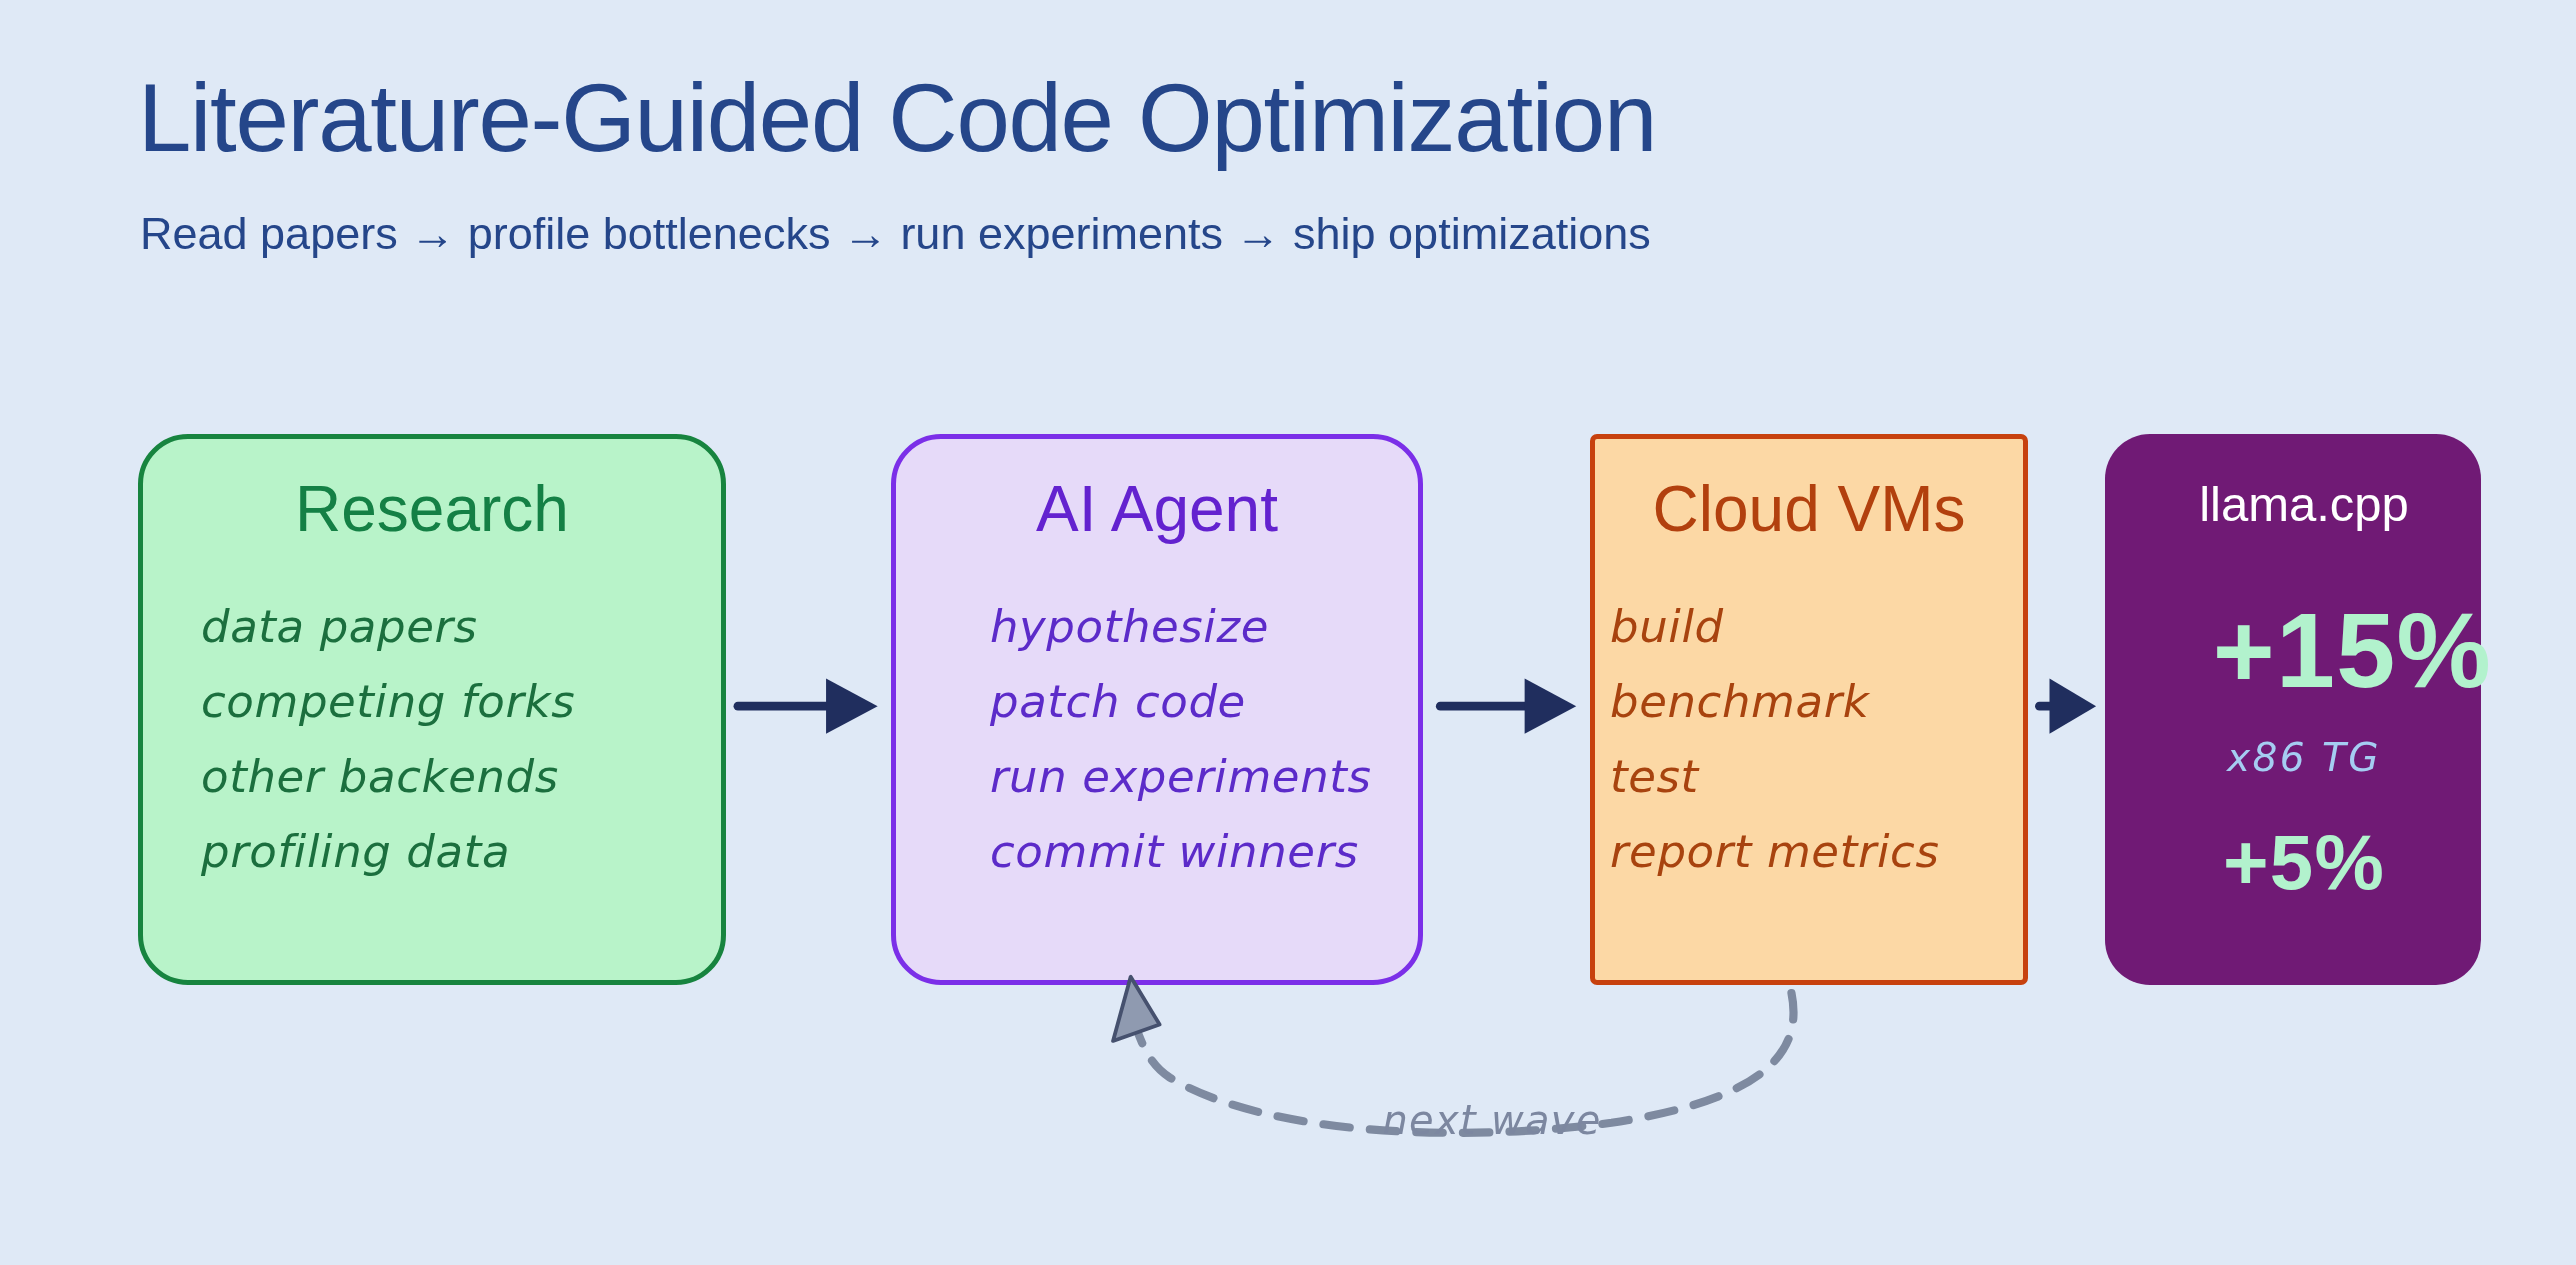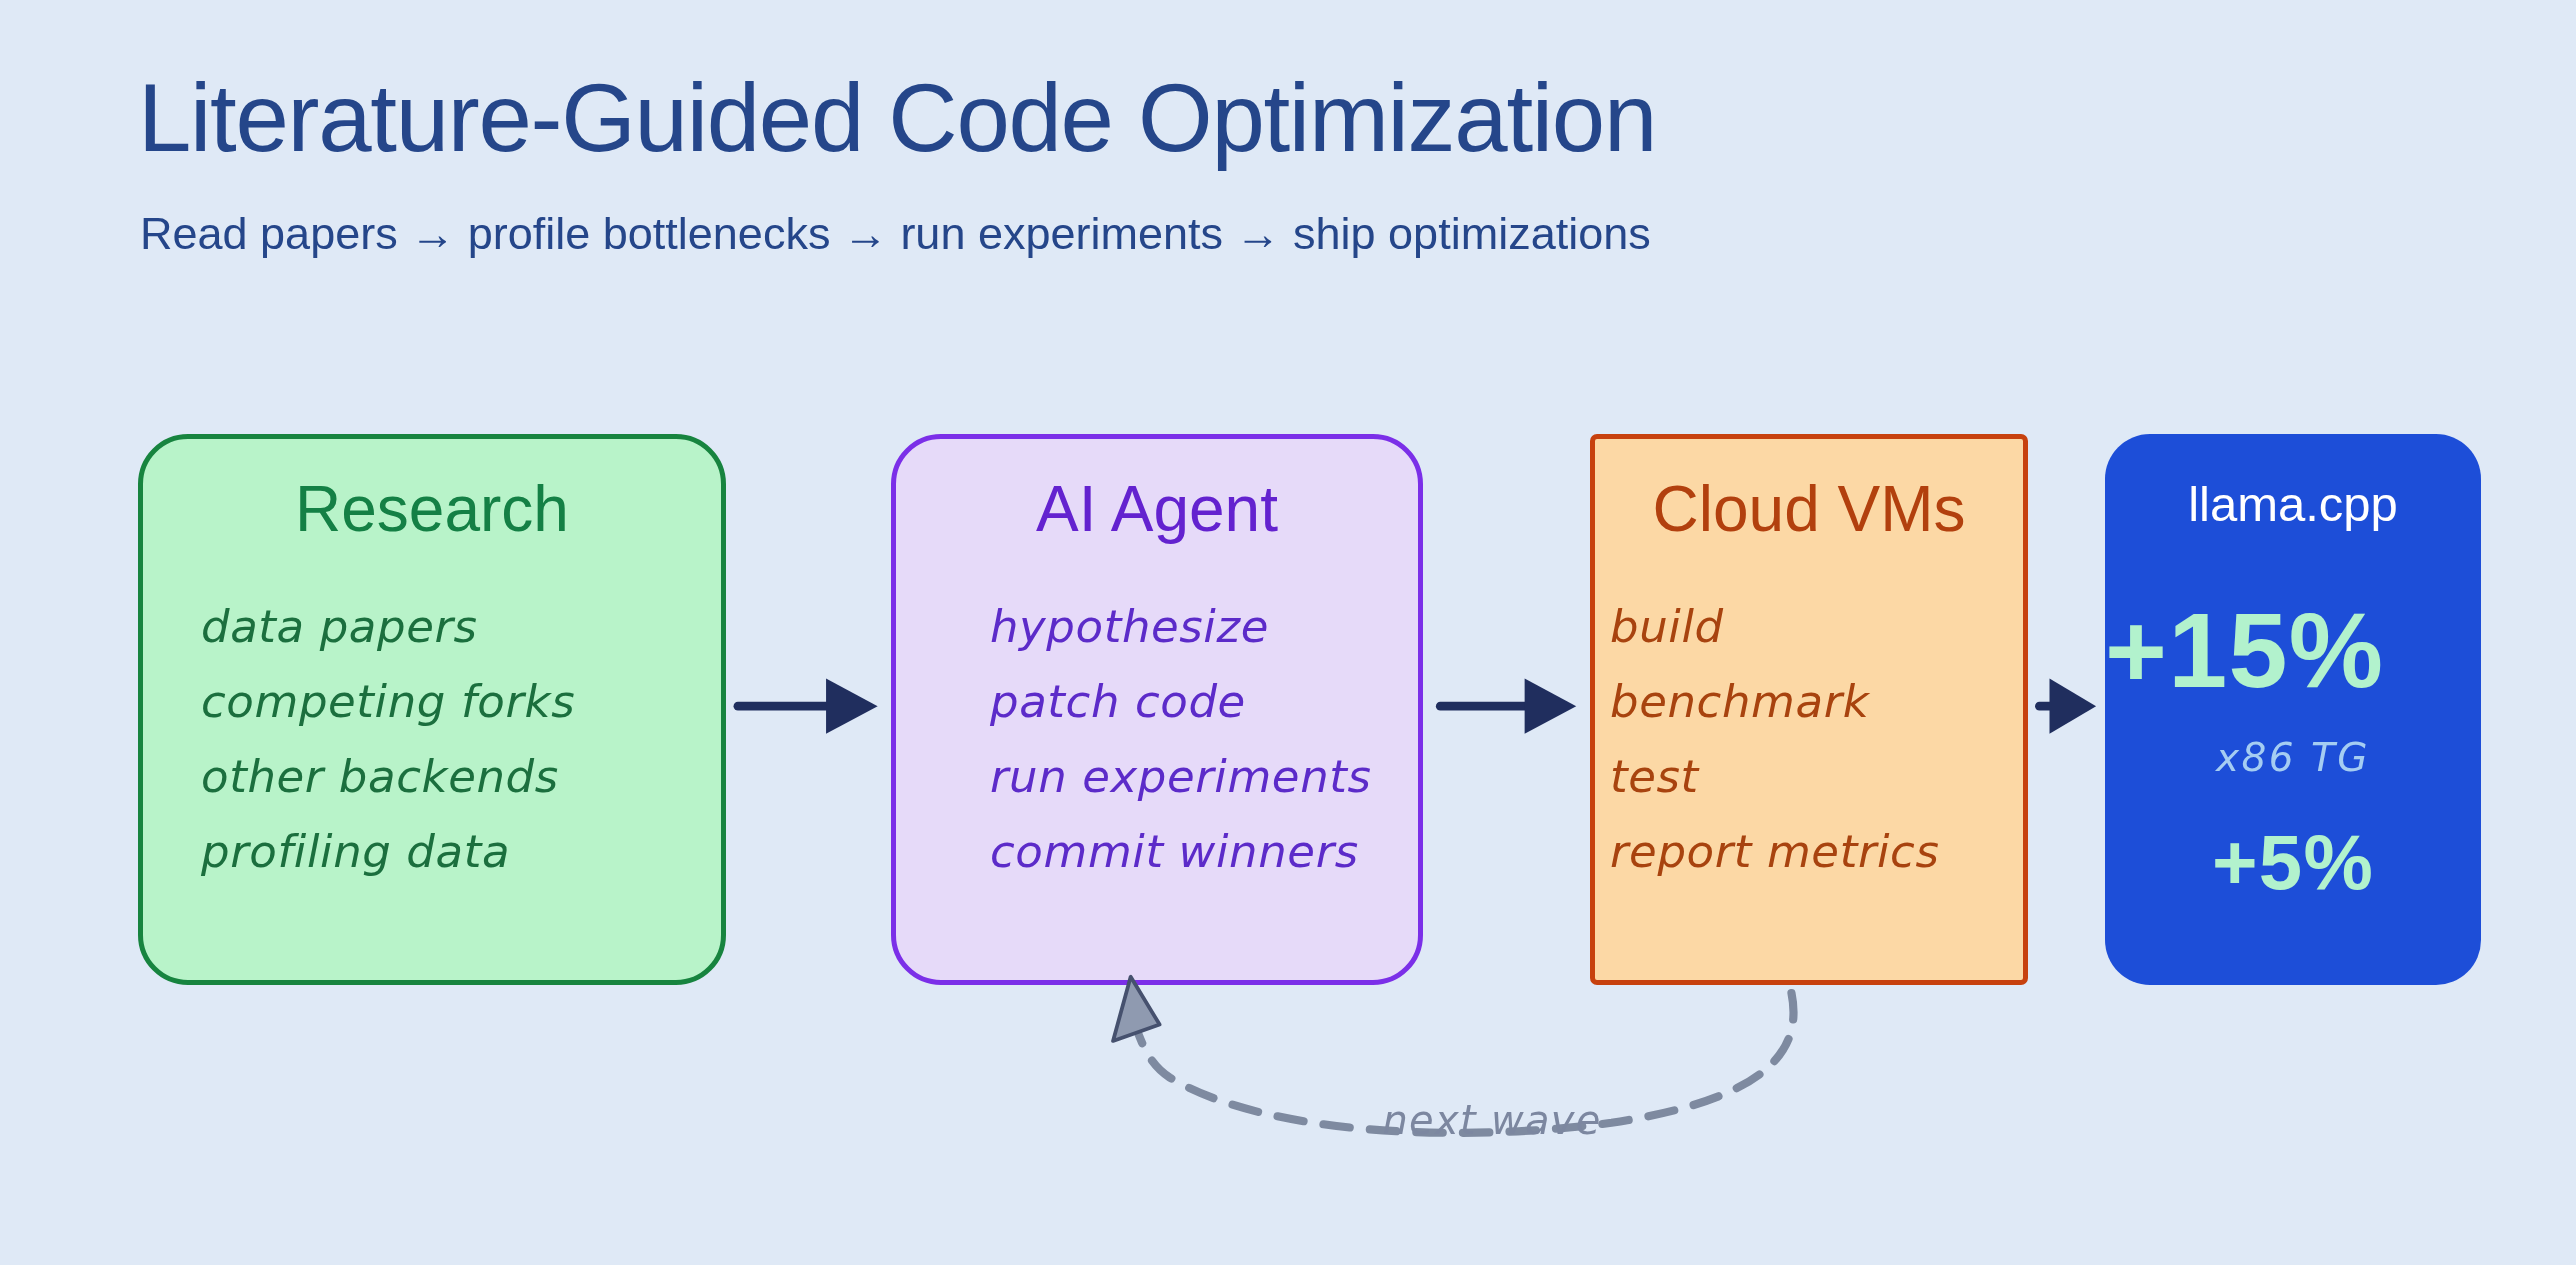--- a/index.html
+++ b/index.html
@@ -84,21 +84,21 @@
     text-align: center;
     font-size: 49px;
     font-weight: 400;
     white-space: nowrap;
   }
 
   .metric-value-lg {
     position: absolute;
     top: 156px;
     width: 100%;
-    text-align: left;
+    text-align: right;
     font-size: 106px;
     font-weight: 600;
     letter-spacing: 1.3px;
     white-space: nowrap;
   }
 
   .metric-label-1 {
     position: absolute;
     top: 301px;
     width: 100%;
@@ -189,21 +189,21 @@
   <div class="box" id="box-cloud" style="background: rgb(252, 216, 165); border-color: rgb(199, 65, 14); border-radius: 7px;">
     <div class="box-title" style="color: rgb(178, 64, 14);">Cloud VMs</div>
     <div class="box-items" style="color: rgb(168, 67, 15); padding-left: 15px;">
       <div class="box-item">build</div>
       <div class="box-item">benchmark</div>
       <div class="box-item">test</div>
       <div class="box-item">report metrics</div>
     </div>
   </div>
 
-  <div class="box" id="box-llama" style="background: #1d4ed8;">
+  <div class="box" id="box-llama" style="background: #701a75; padding-left: 11px;">
     <div class="llama-title" style="color: rgb(255, 255, 255);">llama.cpp</div>
     <div class="metric-value-lg" style="color: rgb(178, 242, 205);">+15%</div>
     <div class="metric-label-1" style="color: rgb(165, 205, 242);">x86 TG</div>
     <div class="metric-value-sm" style="color: rgb(178, 242, 205);">+5%</div>
   </div>
 
   <svg class="arrow-layer" viewBox="0 0 4092 2010" xmlns="http://www.w3.org/2000/svg">
 
     <g>
       <path d="M1172 1122 H1318" fill="none" stroke-width="14" stroke-linecap="round" stroke="#202e5e"></path>

